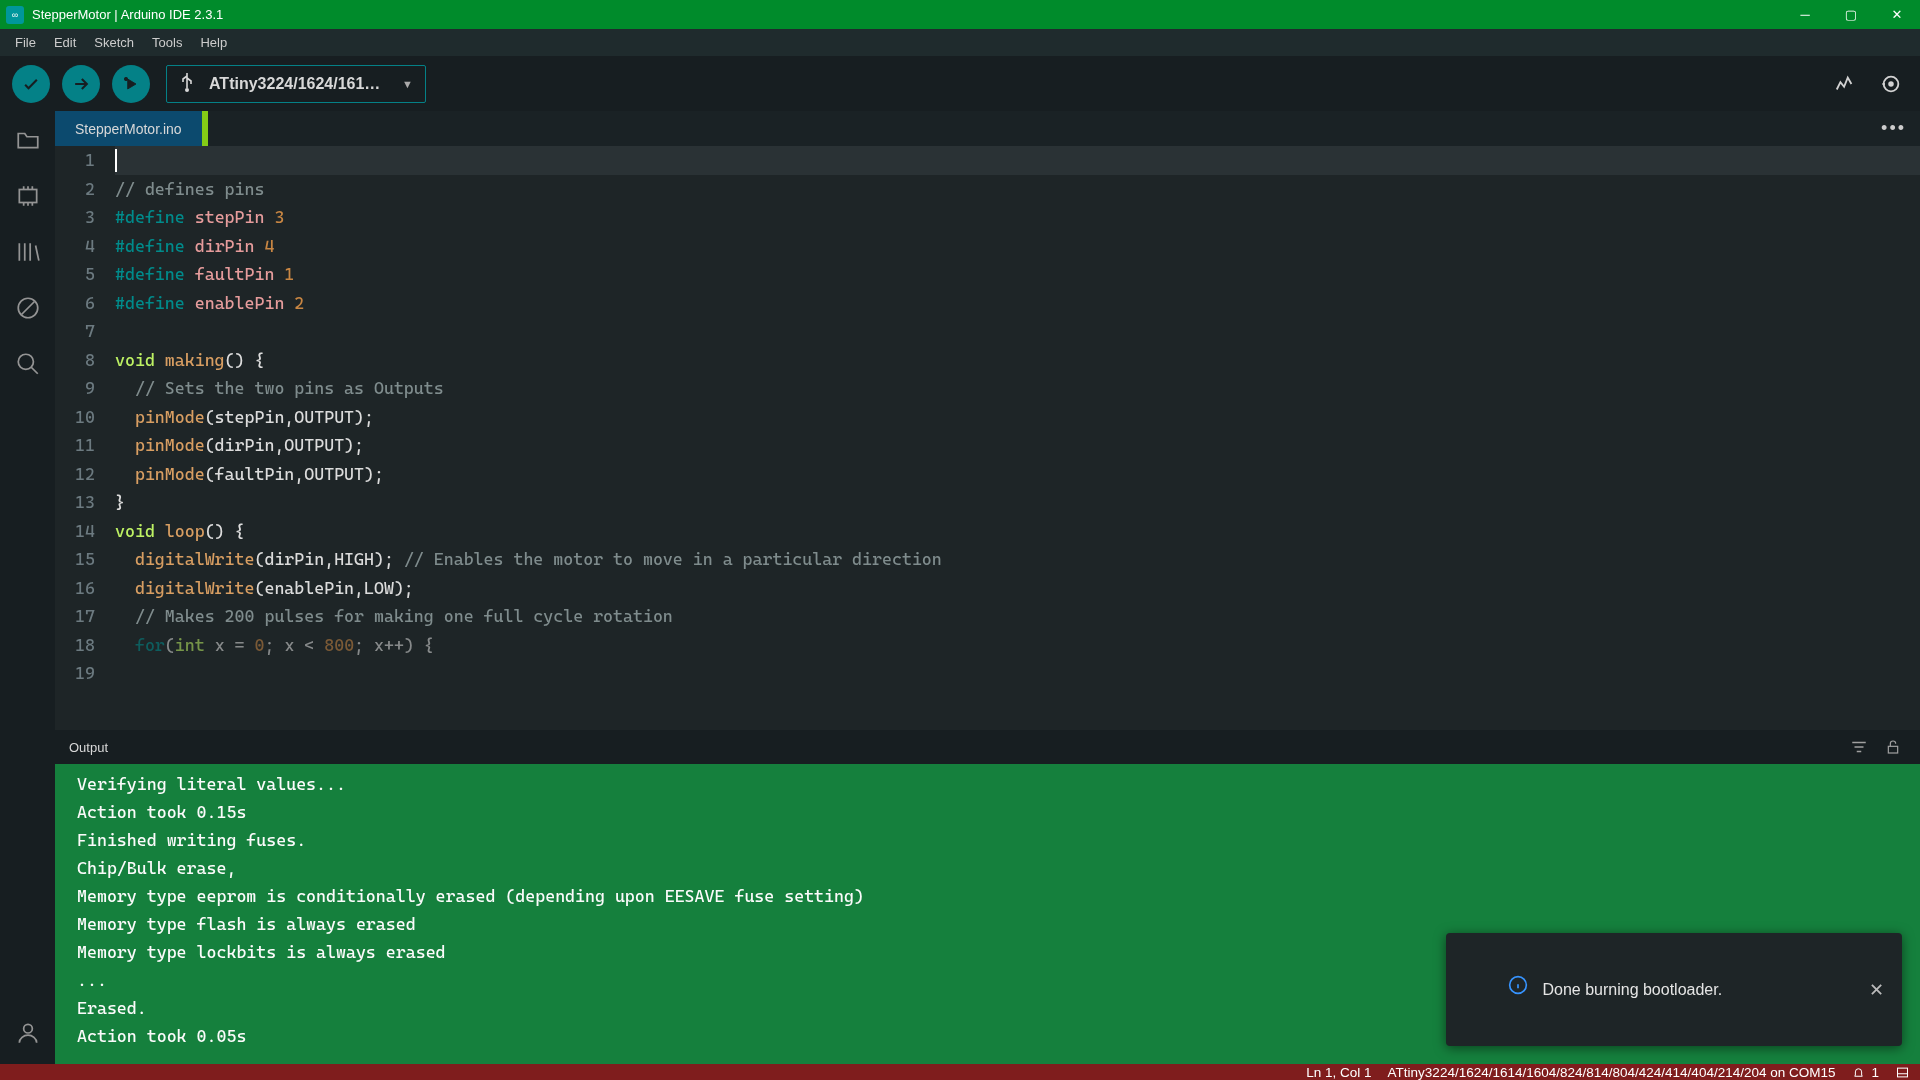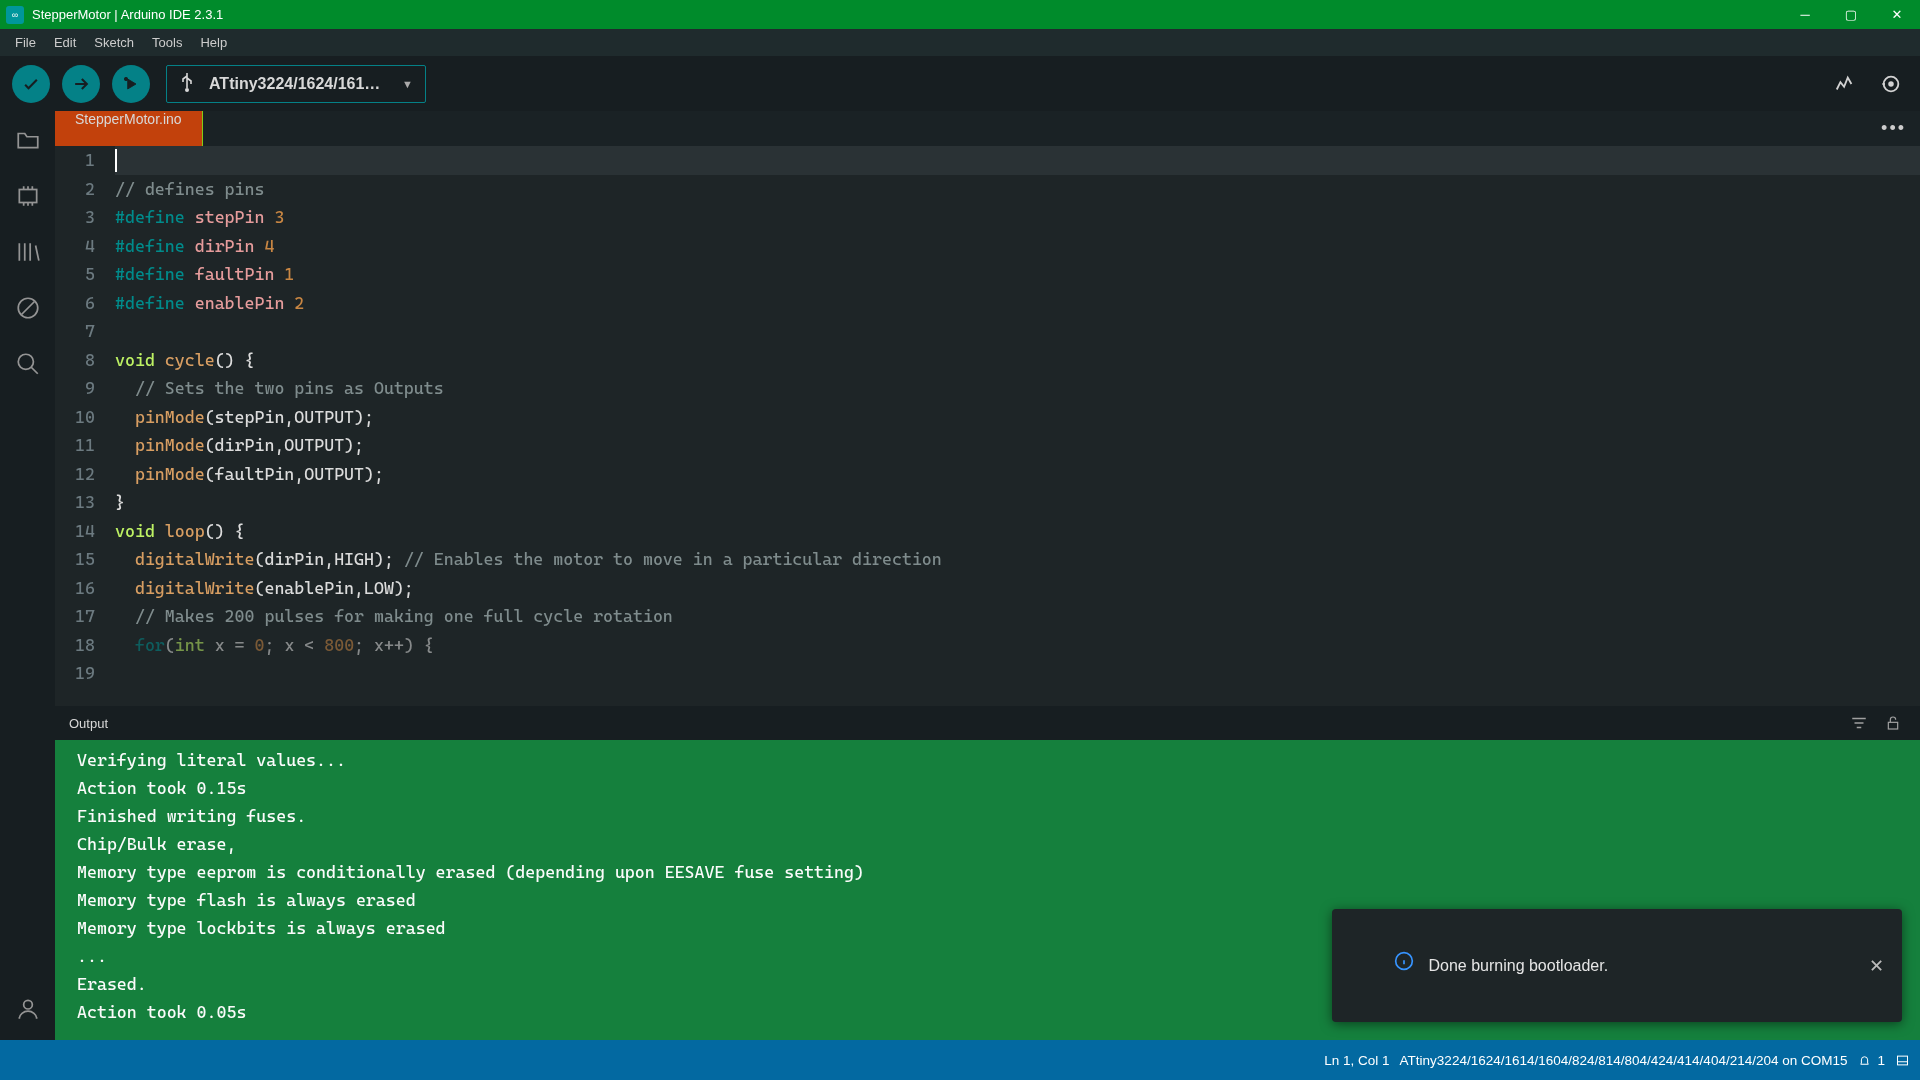--- a/index.html
+++ b/index.html
@@ -117,26 +117,26 @@
   flex-direction:column;
   min-width:0;
 }
 .tabs-row {
   background: #1a2225;
   height: 35px;
   display:flex;
   align-items:stretch;
 }
 .tab {
-  background: #c2410c;
+  background: #0c4a6e;
   padding: 0 20px;
-  display:flex; 
+  display:flex; align-items:center;
   font-size:14px;
   color:#d8d8d8;
-  border-right:1px solid #84cc16;
+  border-right:6px solid #84cc16;
 }
 .tabs-row .more {
   margin-left:auto;
   display:flex; align-items:center;
   padding-right:14px;
   color:#cccccc;
   cursor:pointer;
   font-size:18px;
   letter-spacing: 2px;
 }
@@ -198,33 +198,33 @@
   bottom: 18px;
   background: #1e2527;
   border-radius:4px;
   padding: 14px 18px;
   display:flex;
   align-items:center;
   gap: 14px;
   color:#e5e5e5;
   font-family:"Segoe UI",sans-serif;
   font-size:16px;
-  width: 570px;
+  width: 456px;
   box-shadow: 0 2px 12px rgba(0,0,0,.5);
 }
 .toast .info-icon{ color:#3794ff; }
 .toast .closex { margin-left:auto; color:#bbb; cursor:pointer; font-size:18px;}
 .statusbar {
-  background: #0369a1;
-  height: 40px;
+  background: #7f1d1d;
+  height: 16px;
   display:flex;
   align-items:center;
   justify-content:flex-end;
   padding: 0 10px;
-  gap: 10px;
+  gap: 16px;
   font-size:13.5px;
   color:#fff;
 }
 .statusbar .sitem { display:flex; align-items:center; gap:5px; cursor:pointer;}
 .statusbar svg{width:15px;height:15px;fill:none;stroke:#fff;stroke-width:1.6;}
 </style>
 </head>
 <body>
 
 <div class="titlebar">
@@ -356,21 +356,21 @@
           <div>19</div>
       </div>
       <div class="code-area">
         <div class="code-line active"><span class="cursor"></span></div>
         <div class="code-line"><span class="tk-comment">// defines pins</span></div>
         <div class="code-line"><span class="tk-keyword">#define</span> <span class="tk-define">stepPin</span> <span class="tk-num">3</span></div>
         <div class="code-line"><span class="tk-keyword">#define</span> <span class="tk-define">dirPin</span> <span class="tk-num">4</span></div>
         <div class="code-line"><span class="tk-keyword">#define</span> <span class="tk-define">faultPin</span> <span class="tk-num">1</span></div>
         <div class="code-line"><span class="tk-keyword">#define</span> <span class="tk-define">enablePin</span> <span class="tk-num">2</span></div>
         <div class="code-line"></div>
-        <div class="code-line"><span class="tk-type">void</span> <span class="tk-func">cycle</span><span class="tk-punct">() {</span></div>
+        <div class="code-line"><span class="tk-type">void</span> <span class="tk-func">making</span><span class="tk-punct">() {</span></div>
         <div class="code-line">  <span class="tk-comment">// Sets the two pins as Outputs</span></div>
         <div class="code-line">  <span class="tk-func">pinMode</span><span>(stepPin,OUTPUT);</span></div>
         <div class="code-line">  <span class="tk-func">pinMode</span><span>(dirPin,OUTPUT);</span></div>
         <div class="code-line">  <span class="tk-func">pinMode</span><span>(faultPin,OUTPUT);</span></div>
         <div class="code-line"><span>}</span></div>
         <div class="code-line"><span class="tk-type">void</span> <span class="tk-func">loop</span><span class="tk-punct">() {</span></div>
         <div class="code-line">  <span class="tk-func">digitalWrite</span><span>(dirPin,HIGH); </span><span class="tk-comment">// Enables the motor to move in a particular direction</span></div>
         <div class="code-line">  <span class="tk-func">digitalWrite</span><span>(enablePin,LOW);</span></div>
         <div class="code-line">  <span class="tk-comment">// Makes 200 pulses for making one full cycle rotation</span></div>
         <div class="code-line" style="opacity:.55">  <span class="tk-keyword">for</span><span>(</span><span class="tk-type">int</span><span> x = </span><span class="tk-num">0</span><span>; x &lt; </span><span class="tk-num">800</span><span>; x++) {</span></div>

